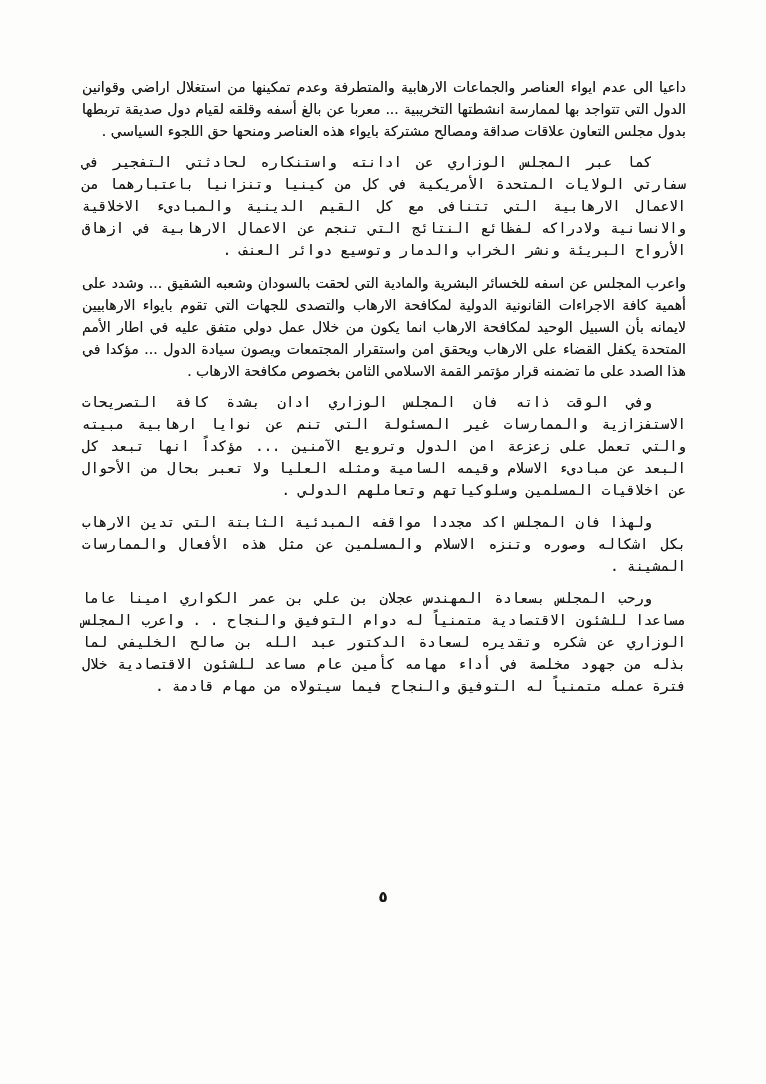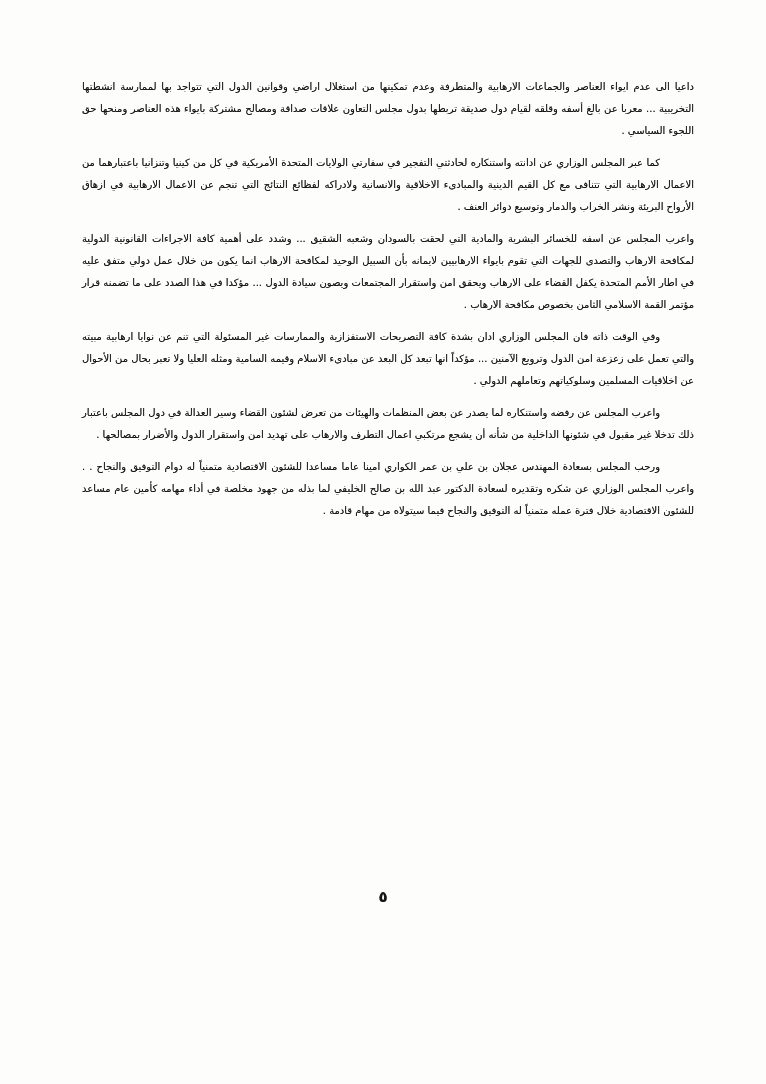--- a/index.html
+++ b/index.html
@@ -14,37 +14,38 @@
     margin: 0 auto;
     background: #fdfdfb;
     box-shadow: 0 0 4px rgba(0,0,0,0.15);
     overflow: hidden;
     font-family: "DejaVu Sans", sans-serif;
     color: #161616;
   }
   .text-block {
     position: absolute;
     top: 76px;
-    right: 72px;
+    right: 80px;
     left: 82px;
     direction: rtl;
     text-align: justify;
-    font-size: 10px;
+    font-size: 14px;
     line-height: 22px;
     letter-spacing: 0;
   }
   .para {
     margin: 0 0 10px 0;
     text-align: justify;
     text-justify: inter-word;
     
     text-shadow: 0 0 0.4px rgba(0,0,0,0.55);
   }
   .para.indent {
     text-indent: 34px;
+    font-family: Liberation Mono, monospace;
   }
   .page-number {
     position: absolute;
     top: 888px;
     left: 0;
     right: 0;
     text-align: center;
     font-size: 15px;
     font-weight: bold;
     direction: rtl;
@@ -53,17 +54,17 @@
 </style>
 </head>
 <body>
 
 <div class="page">
   <div class="text-block">
     <p class="para">داعيا الى عدم ايواء العناصر والجماعات الارهابية والمتطرفة وعدم تمكينها من استغلال اراضي وقوانين الدول التي تتواجد بها لممارسة انشطتها التخريبية ... معربا عن بالغ أسفه وقلقه لقيام دول صديقة تربطها بدول مجلس التعاون علاقات صداقة ومصالح مشتركة بايواء هذه العناصر ومنحها حق اللجوء السياسي .</p>
     <p class="para indent">كما عبر المجلس الوزاري عن ادانته واستنكاره لحادثتي التفجير في سفارتي الولايات المتحدة الأمريكية في كل من كينيا وتنزانيا باعتبارهما من الاعمال الارهابية التي تتنافى مع كل القيم الدينية والمبادىء الاخلاقية والانسانية ولادراكه لفظائع النتائج التي تنجم عن الاعمال الارهابية في ازهاق الأرواح البريئة ونشر الخراب والدمار وتوسيع دوائر العنف .</p>
     <p class="para">واعرب المجلس عن اسفه للخسائر البشرية والمادية التي لحقت بالسودان وشعبه الشقيق ... وشدد على أهمية كافة الاجراءات القانونية الدولية لمكافحة الارهاب والتصدى للجهات التي تقوم بايواء الارهابيين لايمانه بأن السبيل الوحيد لمكافحة الارهاب انما يكون من خلال عمل دولي متفق عليه في اطار الأمم المتحدة يكفل القضاء على الارهاب ويحقق امن واستقرار المجتمعات ويصون سيادة الدول ... مؤكدا في هذا الصدد على ما تضمنه قرار مؤتمر القمة الاسلامي الثامن بخصوص مكافحة الارهاب .</p>
     <p class="para indent">وفي الوقت ذاته فان المجلس الوزاري ادان بشدة كافة التصريحات الاستفزازية والممارسات غير المسئولة التي تنم عن نوايا ارهابية مبيته والتي تعمل على زعزعة امن الدول وترويع الآمنين ... مؤكداً انها تبعد كل البعد عن مبادىء الاسلام وقيمه السامية ومثله العليا ولا تعبر بحال من الأحوال عن اخلاقيات المسلمين وسلوكياتهم وتعاملهم الدولي .</p>
-    <p class="para indent">واعرب المجلس عن رفضه واستنكاره لما يصدر عن بعض المنظمات والهيئات من تعرض لشئون القضاء وسير العدالة في دول المجلس باعتبار ذلك تدخلا غير مقبول في شئونها الداخلية من شأنه أن يشجع مرتكبي اعمال التطرف والارهاب على تهديد امن واستقرار الدول والأضرار بمصالحها .</p>
+    <p class="para indent">ولهذا فان المجلس اكد مجددا مواقفه المبدئية الثابتة التي تدين الارهاب بكل اشكاله وصوره وتنزه الاسلام والمسلمين عن مثل هذه الأفعال والممارسات المشينة .</p>
     <p class="para indent">ورحب المجلس بسعادة المهندس عجلان بن علي بن عمر الكواري امينا عاما مساعدا للشئون الاقتصادية متمنياً له دوام التوفيق والنجاح . . واعرب المجلس الوزاري عن شكره وتقديره لسعادة الدكتور عبد الله بن صالح الخليفي لما بذله من جهود مخلصة في أداء مهامه كأمين عام مساعد للشئون الاقتصادية خلال فترة عمله متمنياً له التوفيق والنجاح فيما سيتولاه من مهام قادمة .</p>
   </div>
   <div class="page-number">٥</div>
 </div>
 
 </body></html>

